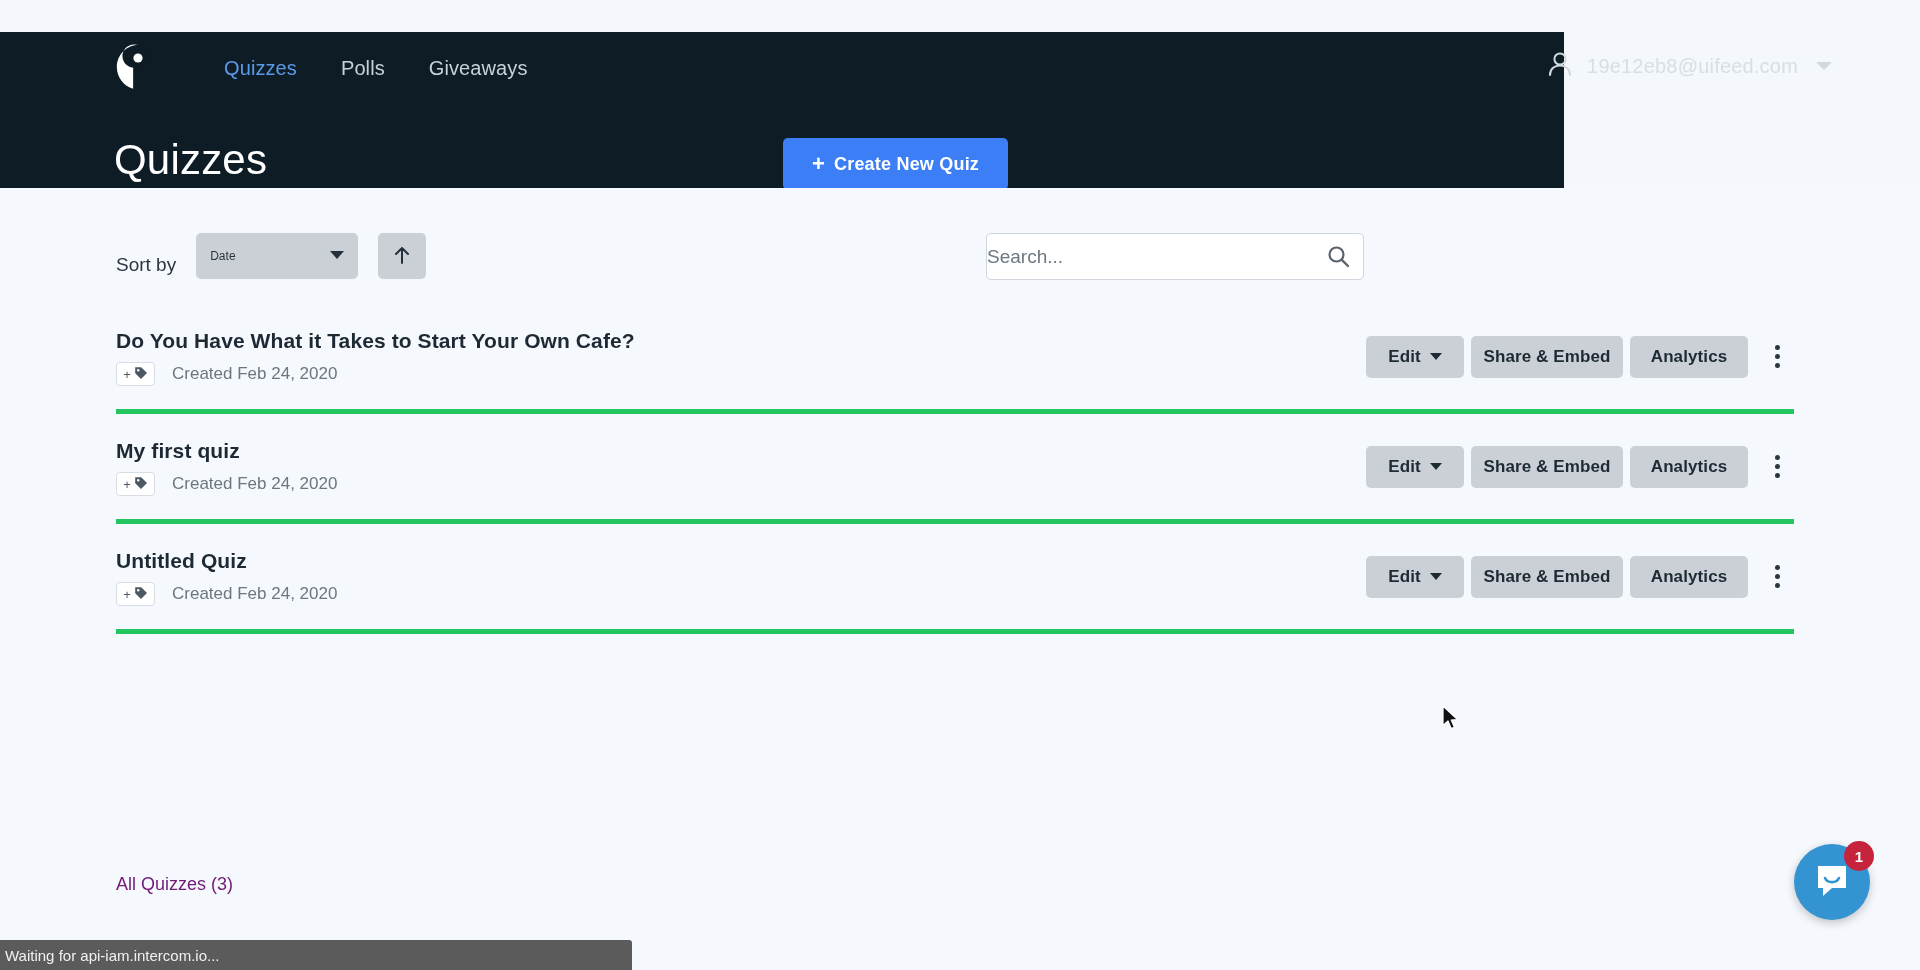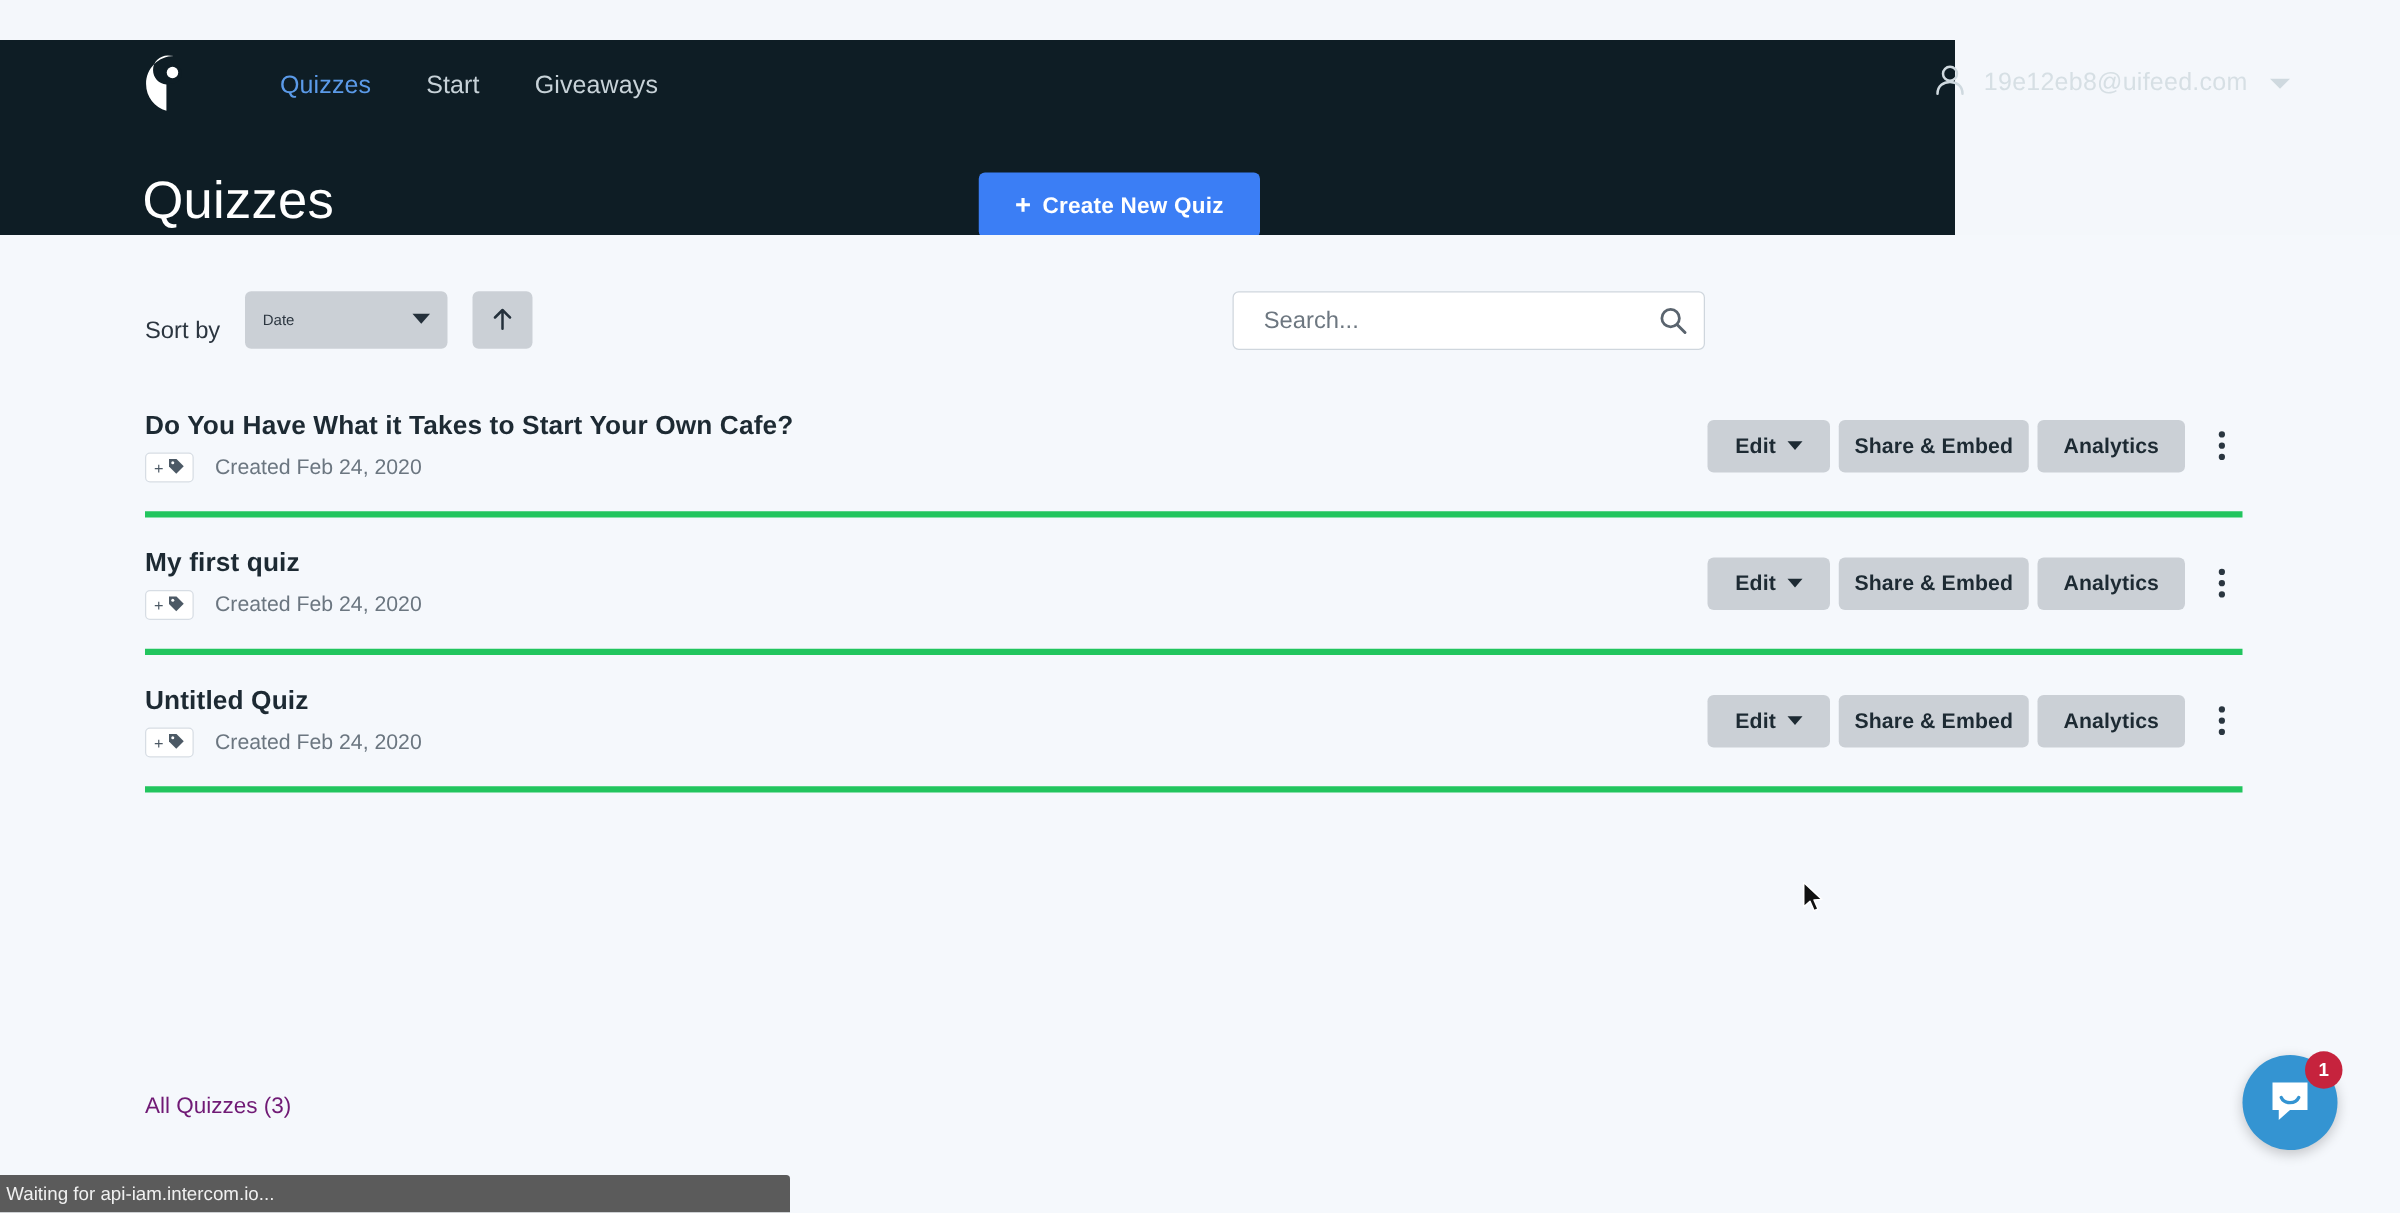--- a/index.html
+++ b/index.html
@@ -115,21 +115,21 @@
   .search-wrap {
     position: absolute; right: 556px; top: 45px;
     width: 378px; height: 47px;
   }
   .search-input {
     width: 100%; height: 100%;
     background: #fff;
     border: 1px solid #cfd6dd; border-radius: 5px;
     font-size: 19px; color: #55606b;
     font-family: "Liberation Sans", sans-serif;
-    padding: 0 46px 0 24px;
+    padding: 0 46px 0 0;
     outline: none;
   }
   .search-input::placeholder { color: #6d7780; }
   .search-icon {
     position: absolute; right: 14px; top: 12px;
     pointer-events: none;
   }
 
   
   .quiz-list {
@@ -237,21 +237,21 @@
     <div class="logo">
       <svg width="52" height="52" viewBox="0 0 52 52">
         <path d="M26 2 C12.7 2 2 12.7 2 26 C2 37 9.4 46.3 19.5 49.1 L19.5 26.5 C13 26 8 20.6 8 14 C8 7 13.7 1.5 20.6 1.5 Z" fill="#ffffff" transform="translate(3,1) scale(0.93)"></path>
         <circle cx="26" cy="17" r="7.5" fill="#0e1d25"></circle>
         <circle cx="26" cy="16" r="4.6" fill="#ffffff"></circle>
       </svg>
     </div>
 
     <div class="nav-links">
       <a class="nav-link active" href="#">Quizzes</a>
-      <a class="nav-link" href="#">Start</a>
+      <a class="nav-link" href="#">Polls</a>
       <a class="nav-link" href="#">Giveaways</a>
     </div>
 
     <div class="account">
       <span>
         <svg width="26" height="28" viewBox="0 0 26 28">
           <circle cx="13" cy="9" r="5.6" fill="none" stroke="#cfd9df" stroke-width="2"></circle>
           <path d="M3 25 C3 18.5 8 15.5 13 15.5 C18 15.5 23 18.5 23 25" fill="none" stroke="#cfd9df" stroke-width="2" stroke-linecap="round"></path>
         </svg>
       </span>

